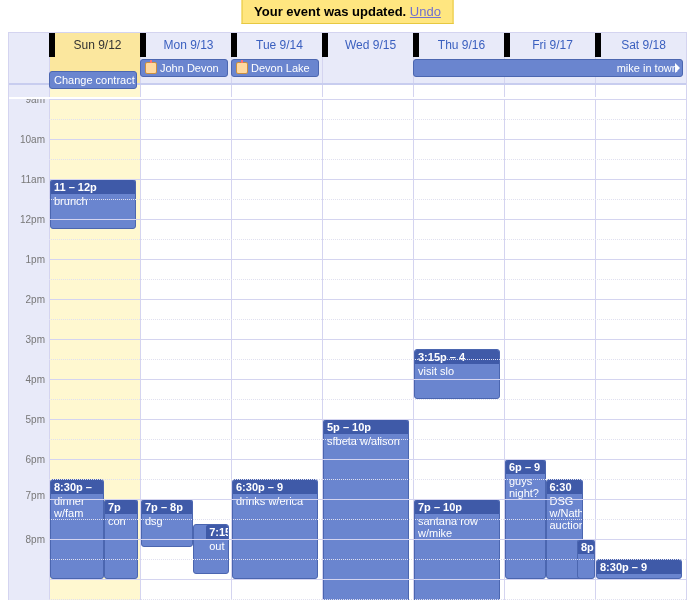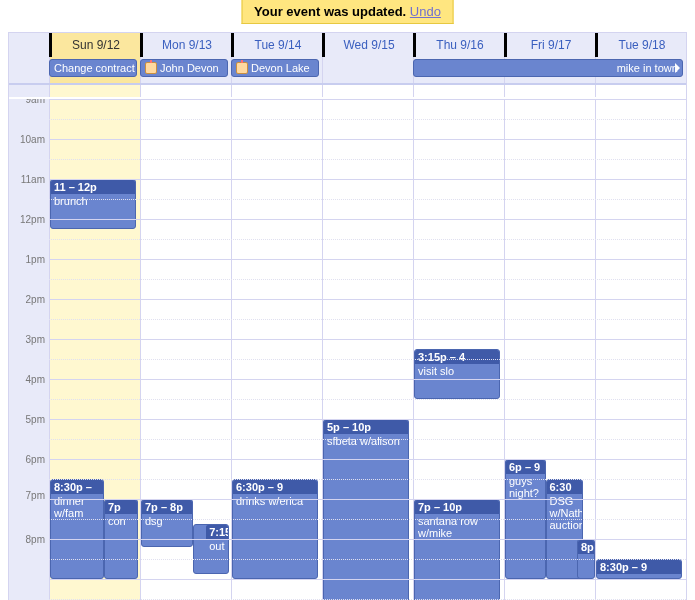--- a/index.html
+++ b/index.html
@@ -6,21 +6,21 @@
 body { font-family: Arial, sans-serif; font-size: 12px; background: #fff; width: 695px; height: 600px; overflow: hidden; position: relative; }
 
 .notification { background: #ffe680; border: 1px solid #e6c840; border-top: none; padding: 4px 12px; position: absolute; left: 50%; transform: translateX(-50%); top: 0; z-index: 100; font-size: 13px; }
 .notification b { font-weight: bold; margin-top: 23px; }
 .notification a { color: #7070d0; text-decoration: underline; }
 
 .calendar-wrap { position: absolute; top: 32px; left: 8px; right: 8px; bottom: 0; border: 1px solid #d4d4f0; border-bottom: none; }
 
 .header-row { display: flex; background: #e8eaf9; height: 24px; }
 .time-gutter-h { width: 40px; flex-shrink: 0; }
-.day-header { flex: 1; text-align: center; line-height: 24px; font-size: 12px; color: #3a5fbf; border-left: 3px solid #000000; }
+.day-header { flex: 1; text-align: center; line-height: 24px; font-size: 12px; color: #3a5fbf; border-left: 6px solid #000000; }
 .day-header.today { background: #fbe79e; color: #333; }
 
 .allday-row { display: flex; background: #e8eaf9; min-height: 28px; border-bottom: 2px solid #c8cdef; position: relative; }
 .allday-cells { flex: 1; position: relative; display: flex; }
 .allday-cell { flex: 1; border-left: 1px solid #d4d4f0; }
 .allday-cell.today { background: #fbe79e; }
 .allday-event { position: absolute; top: 2px; height: 18px; background: #6a85cf; color: #fff; border-radius: 3px; font-size: 11px; padding: 1px 4px; overflow: hidden; white-space: nowrap; border: 1px solid #4b66b0; display: flex; align-items: center; }
 .cake { width: 12px; height: 12px; background: #ffd9a0; border: 1px solid #c98f40; border-radius: 2px; margin-right: 3px; position: relative; flex-shrink: 0; }
 .cake::before { content:""; position:absolute; top:-3px; left:4px; width:2px; height:3px; background:#ff7070; }
 .arrow-right { position: absolute; right: 2px; top: 3px; width: 0; height: 0; border-top: 5px solid transparent; border-bottom: 5px solid transparent; border-left: 5px solid #fff; }
@@ -60,35 +60,35 @@
 
   <div class="header-row">
     <div class="time-gutter-h"></div>
 
   <div class="day-header today">Sun 9/12</div>
       <div class="day-header">Mon 9/13</div>
       <div class="day-header">Tue 9/14</div>
       <div class="day-header">Wed 9/15</div>
       <div class="day-header">Thu 9/16</div>
       <div class="day-header">Fri 9/17</div>
-      <div class="day-header">Tue 9/18</div>
+      <div class="day-header">Sat 9/18</div>
     </div>
 
   <div class="allday-row">
     <div class="time-gutter-h"></div>
     <div class="allday-cells">
 
     <div class="allday-cell today"></div>
         <div class="allday-cell"></div>
         <div class="allday-cell"></div>
         <div class="allday-cell"></div>
         <div class="allday-cell"></div>
         <div class="allday-cell"></div>
         <div class="allday-cell"></div>
-        <div class="allday-event" style="left: 0%; width: 13.7857%;">
+        <div class="allday-event" style="left: 0%; width: 13.7857%; margin-top: 12px;">
           <span>Change contract</span>
         </div>
         <div class="allday-event" style="left: 14.2857%; width: 13.7857%;">
           <span class="cake"></span>
           <span>John Devon</span>
         </div>
         <div class="allday-event" style="left: 28.5714%; width: 13.7857%;">
           <span class="cake"></span>
           <span>Devon Lake</span>
         </div>

